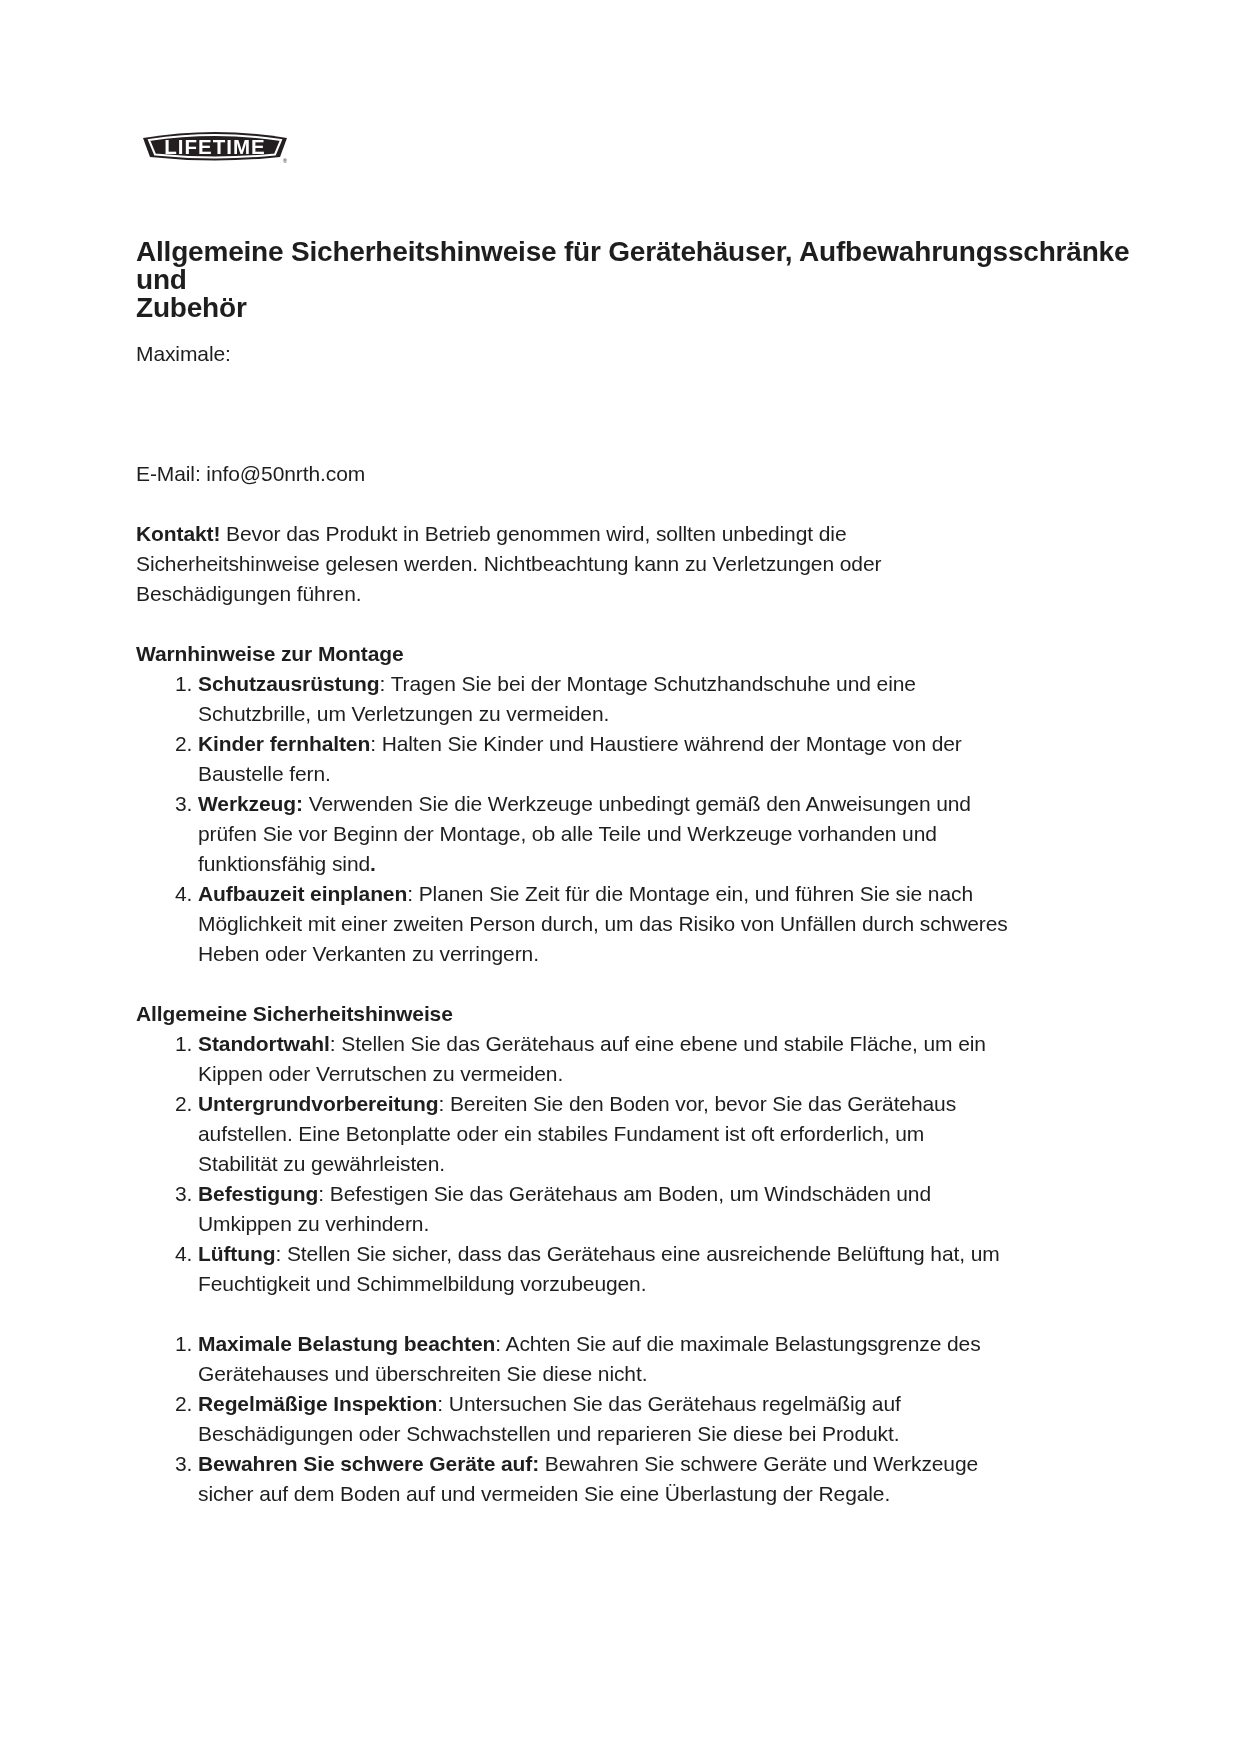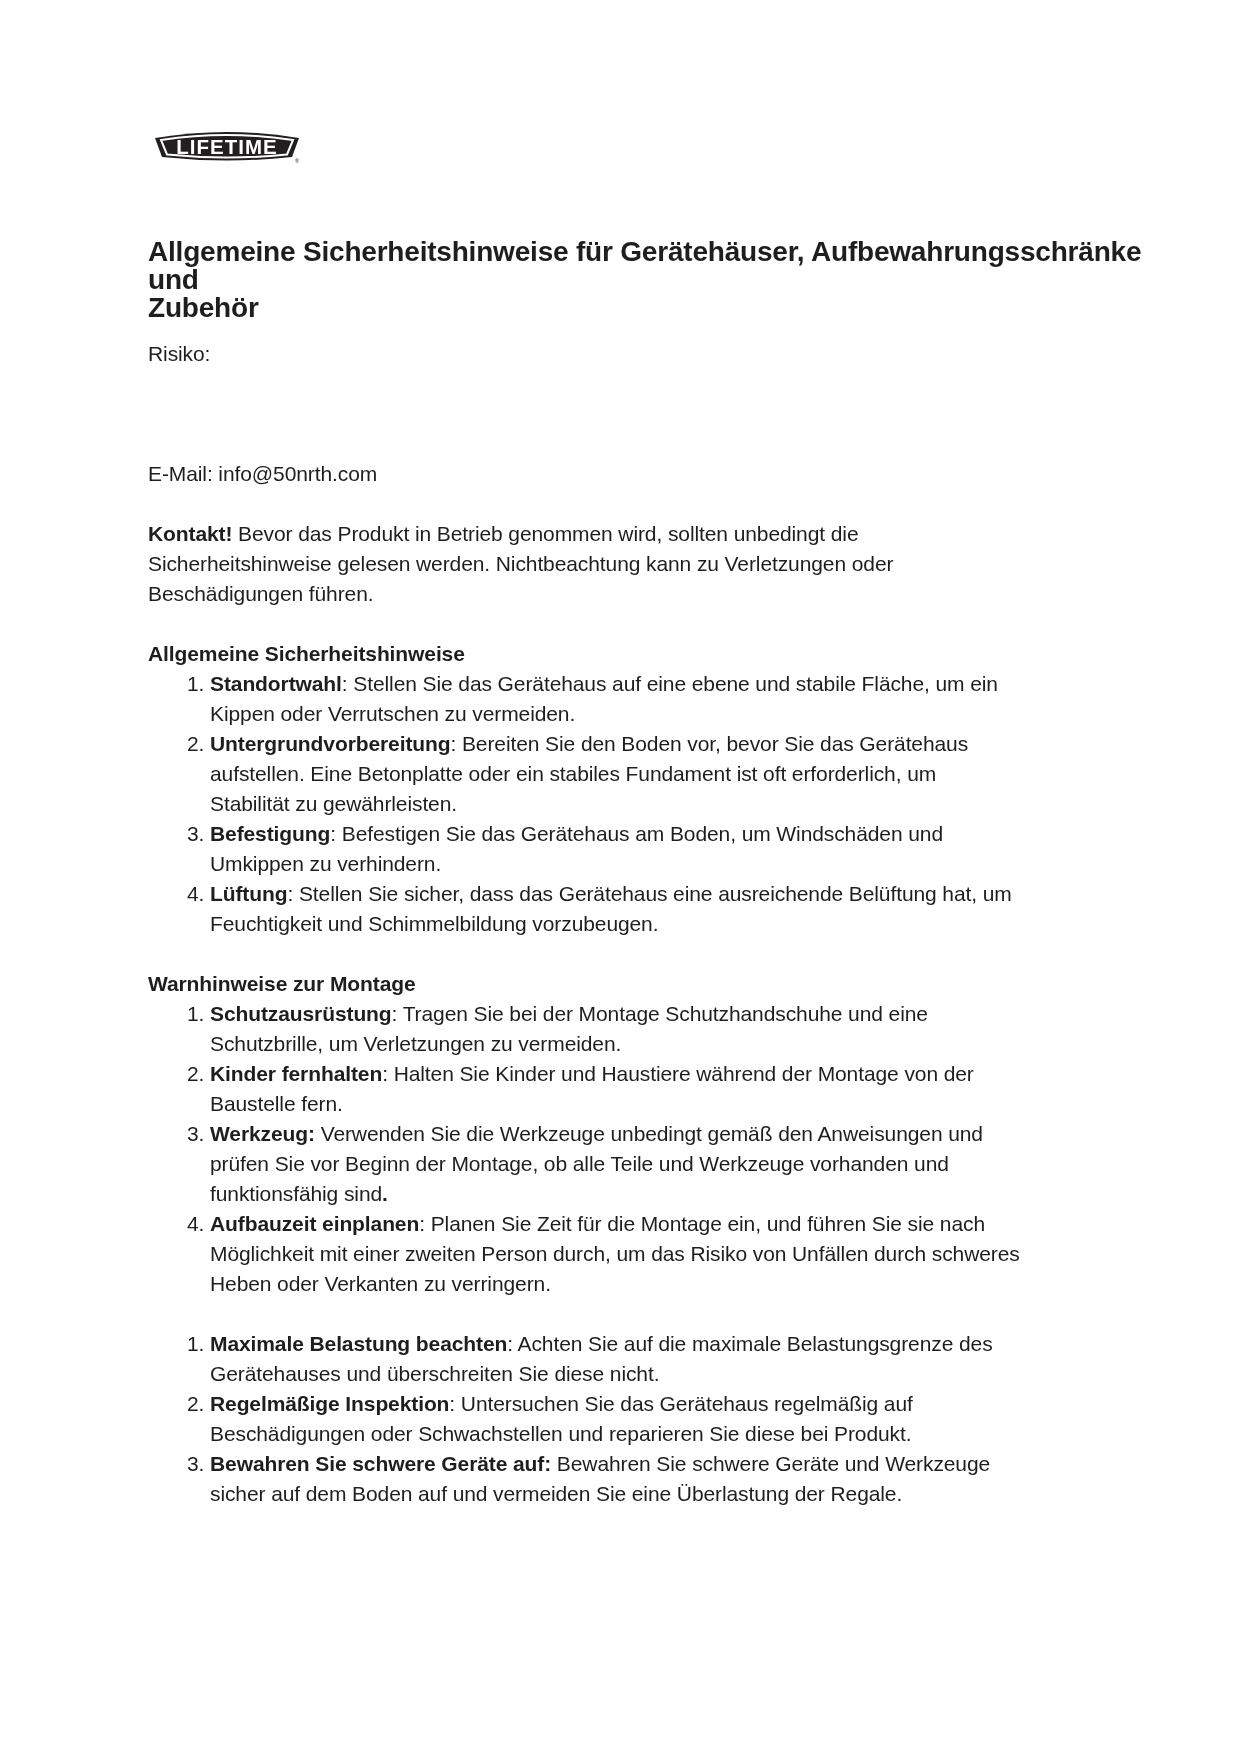--- a/index.html
+++ b/index.html
@@ -9,21 +9,21 @@
     width: 1240px;
     height: 1754px;
     margin: 0 auto;
     background: #ffffff;
     overflow: hidden;
     font-family: "Liberation Sans", "DejaVu Sans", sans-serif;
     color: #1e1e1e;
   }
   .content {
     position: absolute;
-    left: 148px;
+    left: 136px;
     top: 125px;
     width: 1000px;
   }
   .logo-wrap {
     margin: 0 0 75px 6px;
     width: 146px;
     height: 38px;
   }
   .logo-wrap svg { display: block; width: 146px; height: 38px; }
   .logo-brand-text {
@@ -78,61 +78,61 @@
         <path d="M2,26 Q146,2 290,26 L276,64 Q146,78 16,64 Z" fill="#231f20"></path>
         <path d="M14,30 Q146,10 278,30 L266,59 Q146,71 26,59 Z" fill="none" stroke="#ffffff" stroke-width="4"></path>
         <text class="logo-brand-text" x="146" y="58" font-size="41" fill="#ffffff" text-anchor="middle">LIFETIME</text>
         <text x="290" y="75" font-size="11" fill="#231f20" text-anchor="end">®</text>
       </svg>
     </div>
 
     <h1 class="doc-title">Allgemeine Sicherheitshinweise für Gerätehäuser, Aufbewahrungsschränke und
 Zubehör</h1>
 
-    <p class="body-par"><span>Risiko:</span><br>
+    <p class="body-par"><span>Maximale:</span><br>
 <br>
 <span>E-Mail: info@50nrth.com</span></p>
 
 
     <p class="body-par"><b>Kontakt!</b><span> Bevor das Produkt in Betrieb genommen wird, sollten unbedingt die
 Sicherheitshinweise gelesen werden. Nichtbeachtung kann zu Verletzungen oder
 Beschädigungen führen.</span></p>
-
-    <section>
-      <h2 class="section-heading">Allgemeine Sicherheitshinweise</h2>
-      <ol class="section-list">
-          <li><b>Standortwahl</b><span>: Stellen Sie das Gerätehaus auf eine ebene und stabile Fläche, um ein
-Kippen oder Verrutschen zu vermeiden.</span></li>
-          <li><b>Untergrundvorbereitung</b><span>: Bereiten Sie den Boden vor, bevor Sie das Gerätehaus
-aufstellen. Eine Betonplatte oder ein stabiles Fundament ist oft erforderlich, um
-Stabilität zu gewährleisten.</span></li>
-          <li><b>Befestigung</b><span>: Befestigen Sie das Gerätehaus am Boden, um Windschäden und
-Umkippen zu verhindern.</span></li>
-          <li><b>Lüftung</b><span>: Stellen Sie sicher, dass das Gerätehaus eine ausreichende Belüftung hat, um
-Feuchtigkeit und Schimmelbildung vorzubeugen.</span></li>
-        </ol>
-    </section>
 
     <section>
       <h2 class="section-heading">Warnhinweise zur Montage</h2>
       <ol class="section-list">
           <li><b>Schutzausrüstung</b><span>: Tragen Sie bei der Montage Schutzhandschuhe und eine
 Schutzbrille, um Verletzungen zu vermeiden.</span></li>
           <li><b>Kinder fernhalten</b><span>: Halten Sie Kinder und Haustiere während der Montage von der
 Baustelle fern.</span></li>
           <li><b>Werkzeug:</b><span> Verwenden Sie die Werkzeuge unbedingt gemäß den Anweisungen und
 prüfen Sie vor Beginn der Montage, ob alle Teile und Werkzeuge vorhanden und
 funktionsfähig sind</span><b>.</b></li>
           <li><b>Aufbauzeit einplanen</b><span>: Planen Sie Zeit für die Montage ein, und führen Sie sie nach
 Möglichkeit mit einer zweiten Person durch, um das Risiko von Unfällen durch schweres
 Heben oder Verkanten zu verringern.</span></li>
         </ol>
     </section>
 
     <section>
+      <h2 class="section-heading">Allgemeine Sicherheitshinweise</h2>
+      <ol class="section-list">
+          <li><b>Standortwahl</b><span>: Stellen Sie das Gerätehaus auf eine ebene und stabile Fläche, um ein
+Kippen oder Verrutschen zu vermeiden.</span></li>
+          <li><b>Untergrundvorbereitung</b><span>: Bereiten Sie den Boden vor, bevor Sie das Gerätehaus
+aufstellen. Eine Betonplatte oder ein stabiles Fundament ist oft erforderlich, um
+Stabilität zu gewährleisten.</span></li>
+          <li><b>Befestigung</b><span>: Befestigen Sie das Gerätehaus am Boden, um Windschäden und
+Umkippen zu verhindern.</span></li>
+          <li><b>Lüftung</b><span>: Stellen Sie sicher, dass das Gerätehaus eine ausreichende Belüftung hat, um
+Feuchtigkeit und Schimmelbildung vorzubeugen.</span></li>
+        </ol>
+    </section>
+
+    <section>
       <ol class="section-list">
           <li><b>Maximale Belastung beachten</b><span>: Achten Sie auf die maximale Belastungsgrenze des
 Gerätehauses und überschreiten Sie diese nicht.</span></li>
           <li><b>Regelmäßige Inspektion</b><span>: Untersuchen Sie das Gerätehaus regelmäßig auf
 Beschädigungen oder Schwachstellen und reparieren Sie diese bei Produkt.</span></li>
           <li><b>Bewahren Sie schwere Geräte auf:</b><span> Bewahren Sie schwere Geräte und Werkzeuge
 sicher auf dem Boden auf und vermeiden Sie eine Überlastung der Regale.</span></li>
         </ol>
     </section>
 

